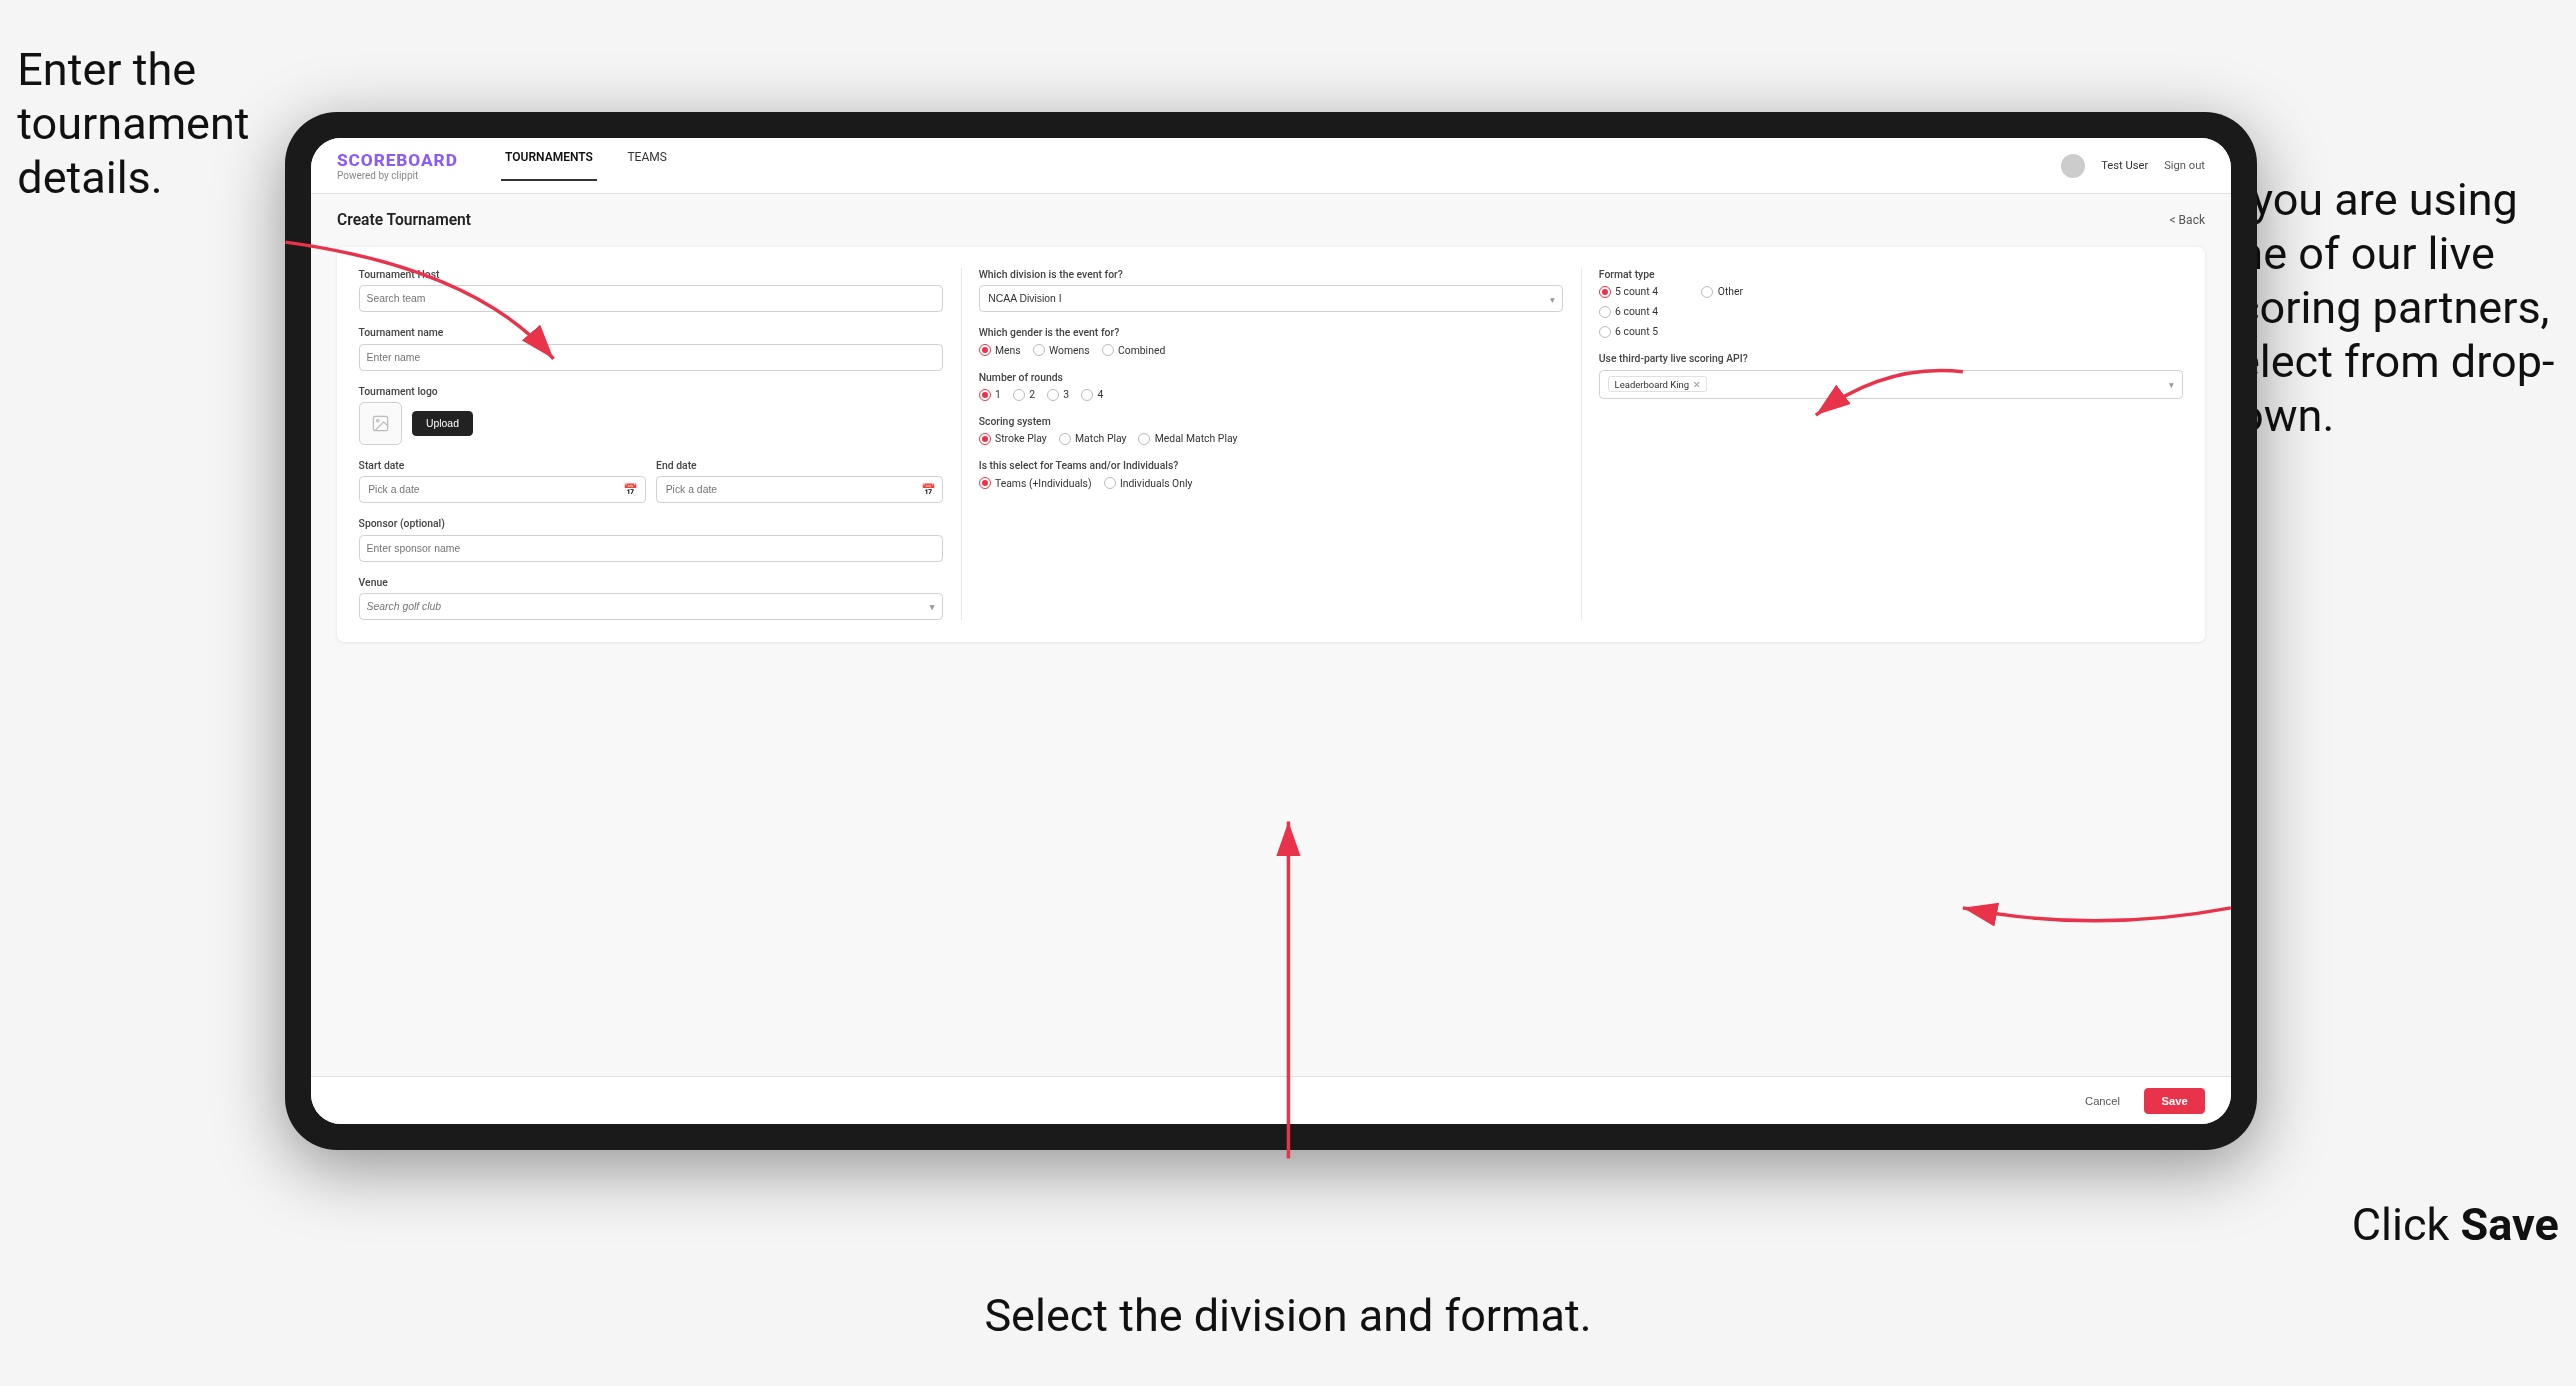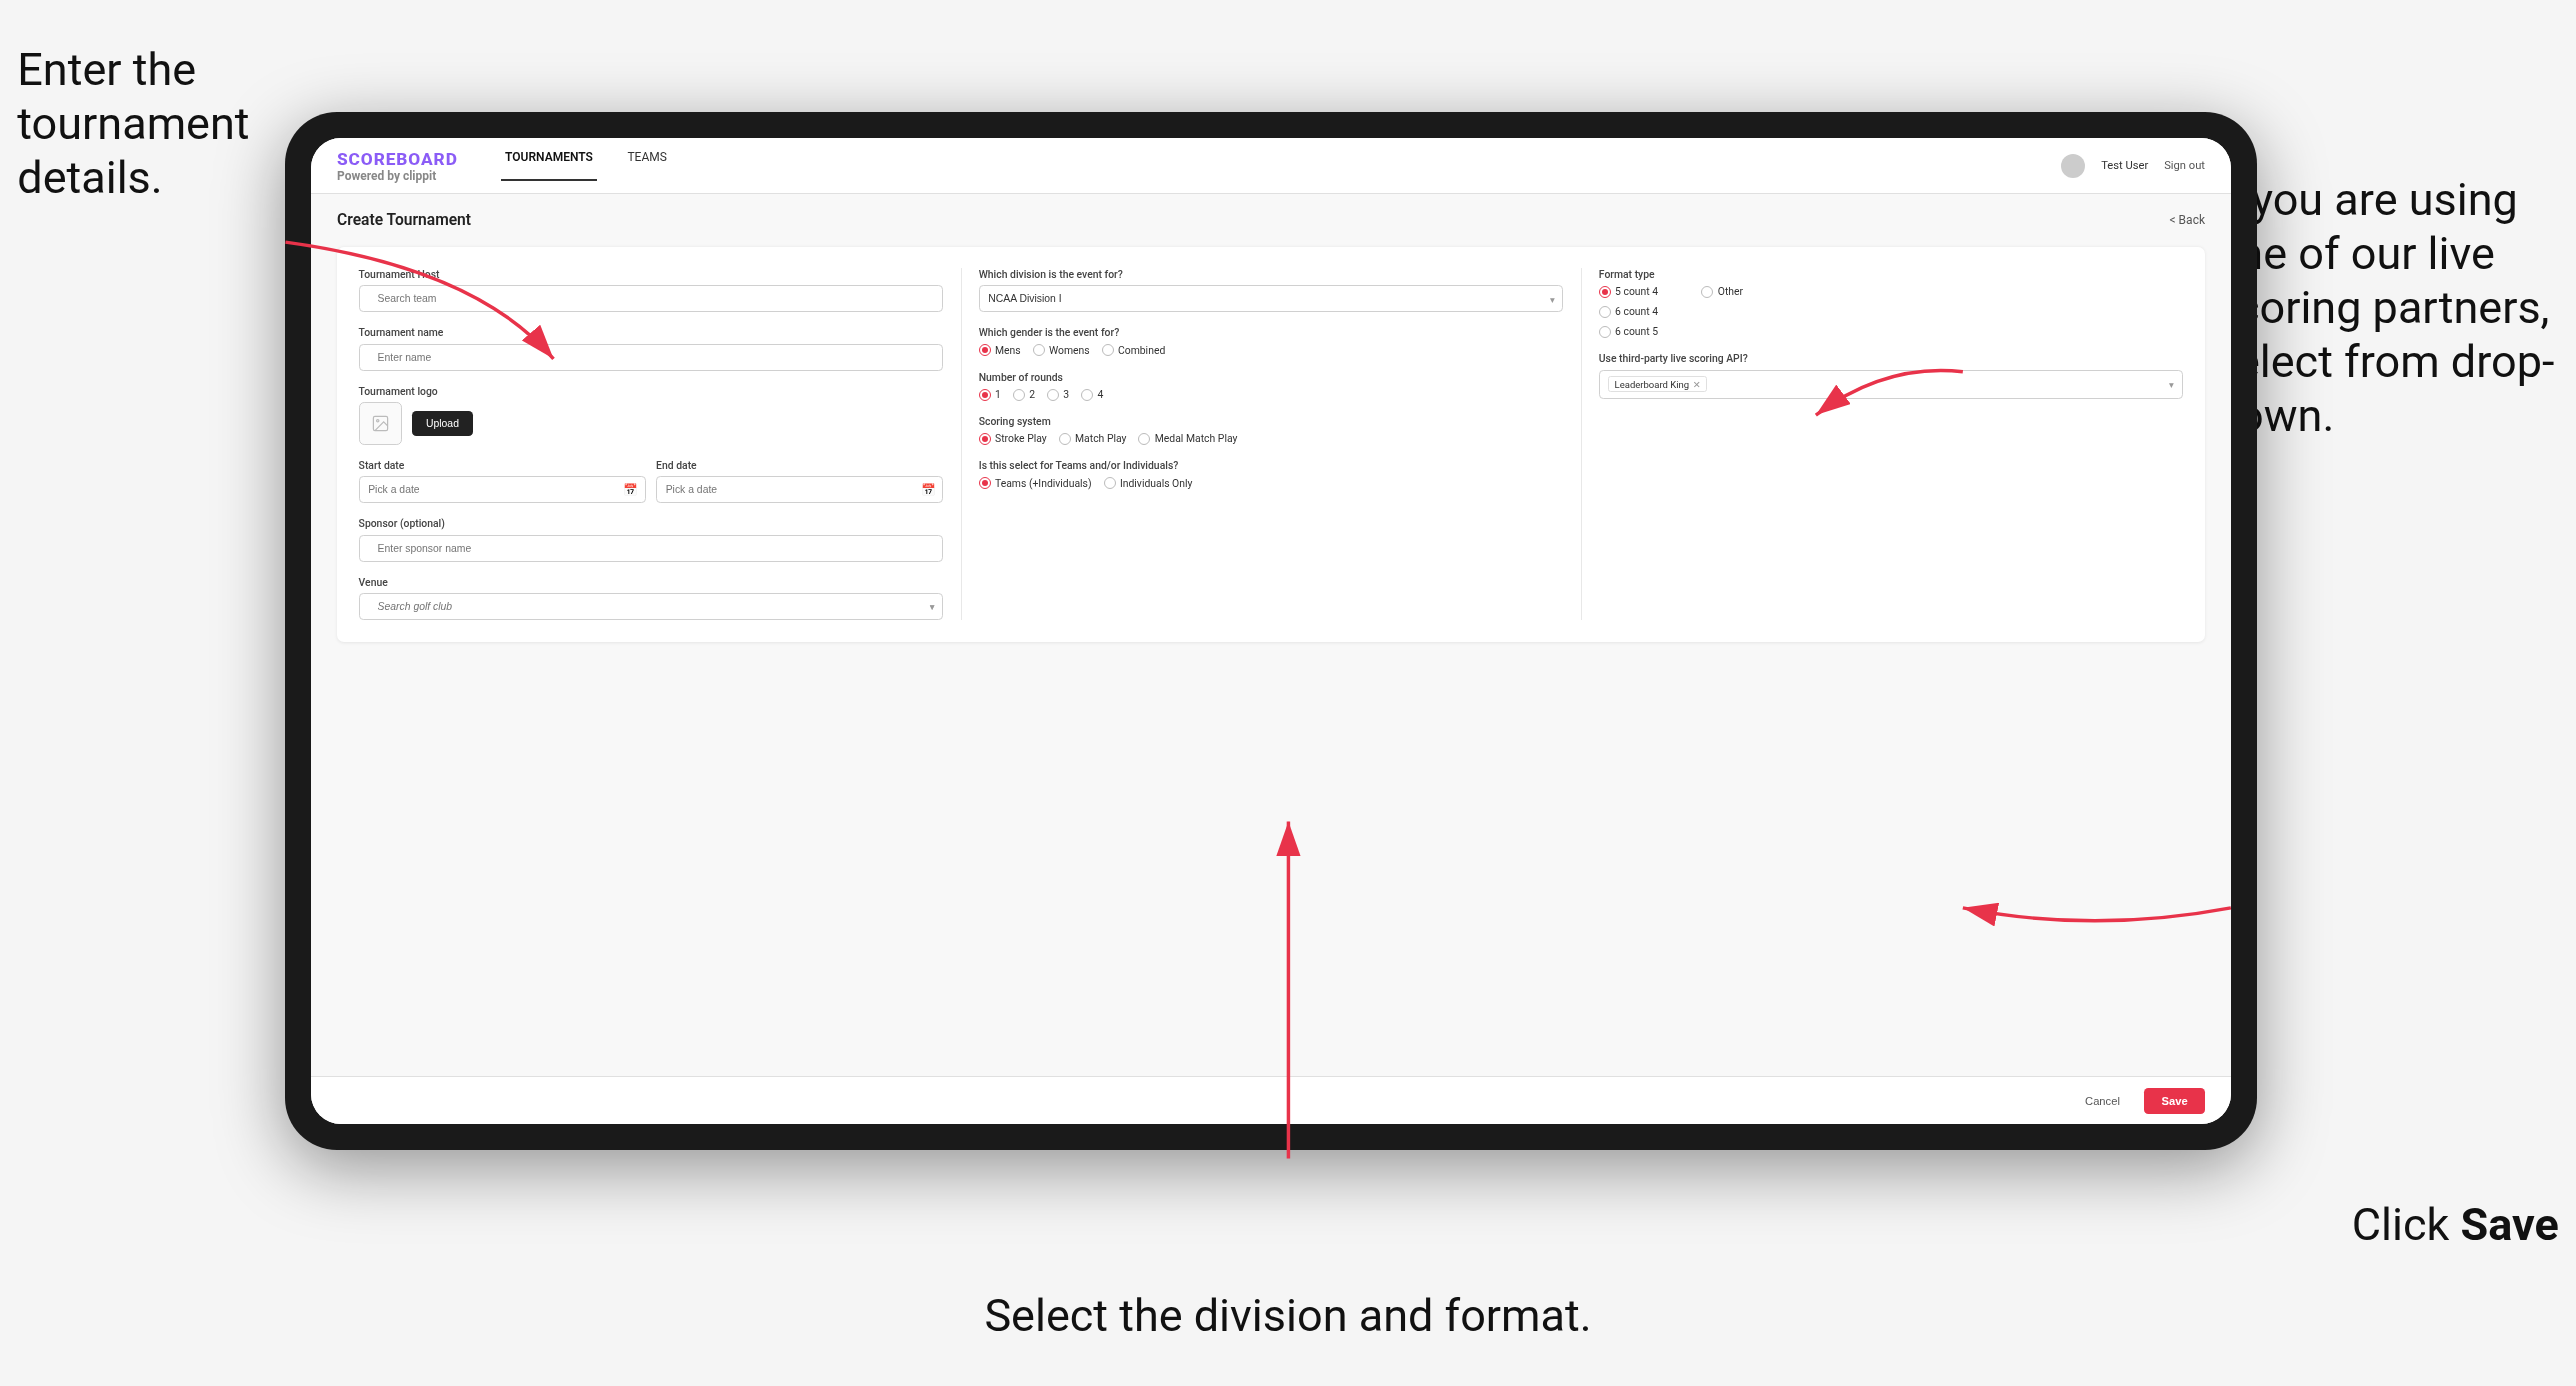--- a/index.html
+++ b/index.html
@@ -84,23 +84,22 @@
       flex-direction: column;
       margin-right: 43px;
     }
     .nav-logo-main {
       font-size: 17.3px;
       font-weight: 800;
       color: #8b5cf6;
       letter-spacing: 0.9px;
     }
     .nav-logo-sub {
-      font-size: 12px;
+      font-size: 10px;
       color: #888;
-      font-weight: bold;
     }
     .nav-links {
       display: flex;
       gap: 26px;
       flex: 1;
     }
     .nav-link {
       font-size: 12px;
       color: #333;
       text-decoration: none;
@@ -178,21 +177,21 @@
     .field-label {
       font-size: 10.4px;
       font-weight: 500;
       color: #444;
       margin-bottom: 4.3px;
     }
     .field-input {
       width: 100%;
       border: 0.9px solid #d0d0d0;
       border-radius: 4.3px;
-      padding: 7px 18px;
+      padding: 7px 7px;
       font-size: 10.4px;
       color: #999;
       background: #fff;
       outline: none;
     }
     .select-wrapper {
       position: relative;
     }
     .select-wrapper::after {
       content: '▾';

